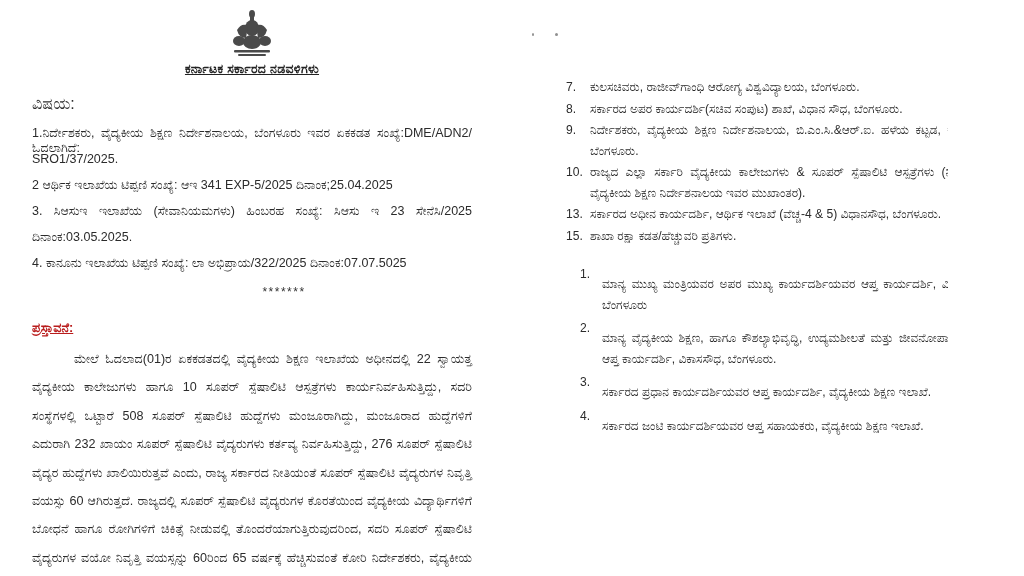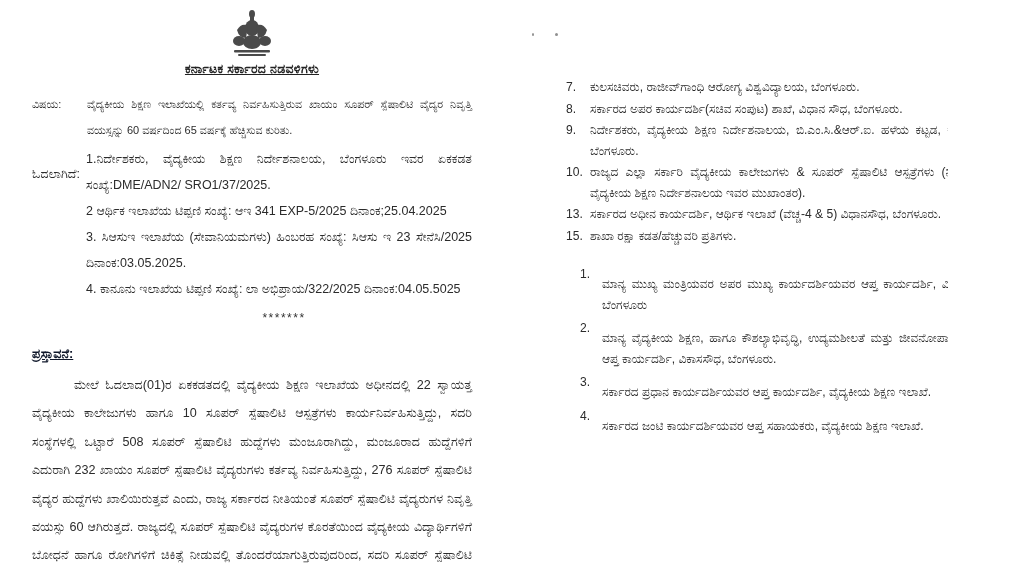--- a/index.html
+++ b/index.html
@@ -34,21 +34,21 @@
     font-size: 12.5px;
     font-weight: bold;
     color: #222222;
     text-decoration: underline;
     letter-spacing: 0.3px;
     margin-top: 2px;
   }
   .subject-block {
     display: flex;
     margin-top: 14px;
-    font-size: 11px;
+    font-size: 16px;
     line-height: 26px;
   }
   .subject-label {
     width: 55px;
     flex-shrink: 0;
     font-weight: bold;
     color: #2e2e2e;
     font-weight: normal;
   }
   .subject-text {
@@ -61,38 +61,37 @@
     font-size: 12.5px;
     line-height: 26px;
   }
   .read-label {
     position: absolute;
     left: 0;
     top: 0;
     margin-top: 15px;
   }
   .read-items {
-    margin-left: 54px;
   }
   .read-item {
     text-align: justify;
   }
   .stars-separator {
     text-align: center;
     padding-left: 64px;
     font-size: 12px;
     letter-spacing: 1.5px;
     margin-top: 9px;
     color: #333333;
   }
   .proposal-heading {
     margin-top: 21px;
     font-size: 12.8px;
     font-weight: bold;
-    color: #0f172a;
+    color: #b91c1c;
     text-decoration: underline;
   }
   .proposal-para {
     margin-top: 9px;
     font-size: 12.6px;
     line-height: 28.4px;
     text-align: justify;
     text-indent: 42px;
     color: #2b2b2b;
   }
@@ -177,34 +176,33 @@
           <rect x="5" y="42" width="36" height="2.5" rx="1"></rect>
           <rect x="9" y="46" width="28" height="2" rx="1"></rect>
         </g>
       </svg>
     </div>
 
     <div class="doc-title">ಕರ್ನಾಟಕ ಸರ್ಕಾರದ ನಡವಳಿಗಳು</div>
 
     <div class="subject-block">
       <span class="subject-label">ವಿಷಯ:</span>
-      <span class="subject-text">ವೈದ್ಯಕೀಯ ಶಿಕ್ಷಣ ಇಲಾಖೆಯಲ್ಲಿ ಕರ್ತವ್ಯ ನಿರ್ವಹಿಸುತ್ತಿರುವ ಖಾಯಂ ಸೂಪರ್ ಸ್ಪೆಷಾಲಿಟಿ ವೈದ್ಯರ ನಿವೃತ್ತಿ ವಯಸ್ಸನ್ನು 60 ವರ್ಷದಿಂದ 65 ವರ್ಷಕ್ಕೆ ಹೆಚ್ಚಿಸುವ ಕುರಿತು.</span>
     </div>
 
     <div class="read-block">
       <span class="read-label">ಓದಲಾಗಿದೆ:</span>
       <div class="read-items">
 
           <div class="read-item">1.ನಿರ್ದೇಶಕರು, ವೈದ್ಯಕೀಯ ಶಿಕ್ಷಣ ನಿರ್ದೇಶನಾಲಯ, ಬೆಂಗಳೂರು ಇವರ ಏಕಕಡತ ಸಂಖ್ಯೆ:DME/ADN2/ SRO1/37/2025.</div>
 
           <div class="read-item">2  ಆರ್ಥಿಕ  ಇಲಾಖೆಯ  ಟಿಪ್ಪಣಿ  ಸಂಖ್ಯೆ:  ಆಇ  341  EXP-5/2025  ದಿನಾಂಕ;25.04.2025</div>
 
           <div class="read-item">3. ಸಿಆಸುಇ ಇಲಾಖೆಯ (ಸೇವಾನಿಯಮಗಳು) ಹಿಂಬರಹ ಸಂಖ್ಯೆ: ಸಿಆಸು ಇ 23 ಸೇನೆಸಿ/2025 ದಿನಾಂಕ:03.05.2025.</div>
 
-          <div class="read-item">4. ಕಾನೂನು ಇಲಾಖೆಯ ಟಿಪ್ಪಣಿ ಸಂಖ್ಯೆ: ಲಾ ಅಭಿಪ್ರಾಯ/322/2025 ದಿನಾಂಕ:04.05.5025</div>
+          <div class="read-item">4. ಕಾನೂನು ಇಲಾಖೆಯ ಟಿಪ್ಪಣಿ ಸಂಖ್ಯೆ: ಲಾ ಅಭಿಪ್ರಾಯ/322/2025 ದಿನಾಂಕ:07.07.5025</div>
         </div>
     </div>
 
     <div class="stars-separator">*******</div>
 
     <div class="proposal-heading">ಪ್ರಸ್ತಾವನೆ:</div>
 
     <div class="proposal-para">ಮೇಲೆ ಓದಲಾದ(01)ರ ಏಕಕಡತದಲ್ಲಿ ವೈದ್ಯಕೀಯ ಶಿಕ್ಷಣ ಇಲಾಖೆಯ ಅಧೀನದಲ್ಲಿ 22 ಸ್ವಾಯತ್ತ ವೈದ್ಯಕೀಯ ಕಾಲೇಜುಗಳು ಹಾಗೂ 10 ಸೂಪರ್ ಸ್ಪೆಷಾಲಿಟಿ ಆಸ್ಪತ್ರೆಗಳು ಕಾರ್ಯನಿರ್ವಹಿಸುತ್ತಿದ್ದು, ಸದರಿ ಸಂಸ್ಥೆಗಳಲ್ಲಿ ಒಟ್ಟಾರೆ 508 ಸೂಪರ್ ಸ್ಪೆಷಾಲಿಟಿ ಹುದ್ದೆಗಳು ಮಂಜೂರಾಗಿದ್ದು, ಮಂಜೂರಾದ ಹುದ್ದೆಗಳಿಗೆ ಎದುರಾಗಿ 232 ಖಾಯಂ ಸೂಪರ್ ಸ್ಪೆಷಾಲಿಟಿ ವೈದ್ಯರುಗಳು ಕರ್ತವ್ಯ ನಿರ್ವಹಿಸುತ್ತಿದ್ದು, 276 ಸೂಪರ್ ಸ್ಪೆಷಾಲಿಟಿ ವೈದ್ಯರ ಹುದ್ದೆಗಳು ಖಾಲಿಯಿರುತ್ತವೆ ಎಂದು, ರಾಜ್ಯ ಸರ್ಕಾರದ ನೀತಿಯಂತೆ ಸೂಪರ್ ಸ್ಪೆಷಾಲಿಟಿ ವೈದ್ಯರುಗಳ ನಿವೃತ್ತಿ ವಯಸ್ಸು 60 ಆಗಿರುತ್ತದೆ. ರಾಜ್ಯದಲ್ಲಿ ಸೂಪರ್ ಸ್ಪೆಷಾಲಿಟಿ ವೈದ್ಯರುಗಳ ಕೊರತೆಯಿಂದ ವೈದ್ಯಕೀಯ ವಿದ್ಯಾರ್ಥಿಗಳಿಗೆ ಬೋಧನೆ ಹಾಗೂ ರೋಗಿಗಳಿಗೆ ಚಿಕಿತ್ಸೆ ನೀಡುವಲ್ಲಿ ತೊಂದರೆಯಾಗುತ್ತಿರುವುದರಿಂದ, ಸದರಿ ಸೂಪರ್ ಸ್ಪೆಷಾಲಿಟಿ ವೈದ್ಯರುಗಳ ವಯೋ ನಿವೃತ್ತಿ ವಯಸ್ಸನ್ನು 60ರಿಂದ 65 ವರ್ಷಕ್ಕೆ ಹೆಚ್ಚಿಸುವಂತೆ ಕೋರಿ ನಿರ್ದೇಶಕರು, ವೈದ್ಯಕೀಯ ಶಿಕ್ಷಣ ನಿರ್ದೇಶನಾಲಯ ಇವರು ಪ್ರಸ್ತಾಪವನೆ ಸಲ್ಲಿಸಿರುತ್ತಾರೆ.</div>
 
   </div>

